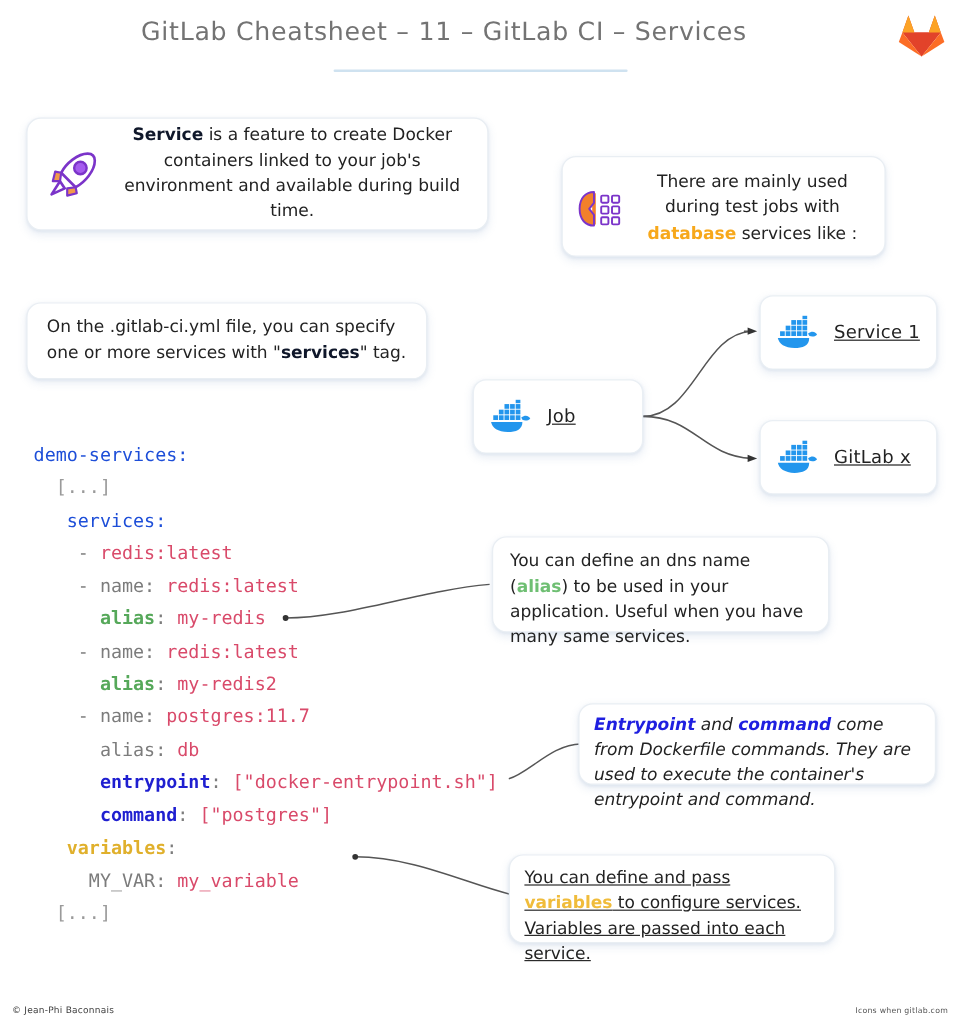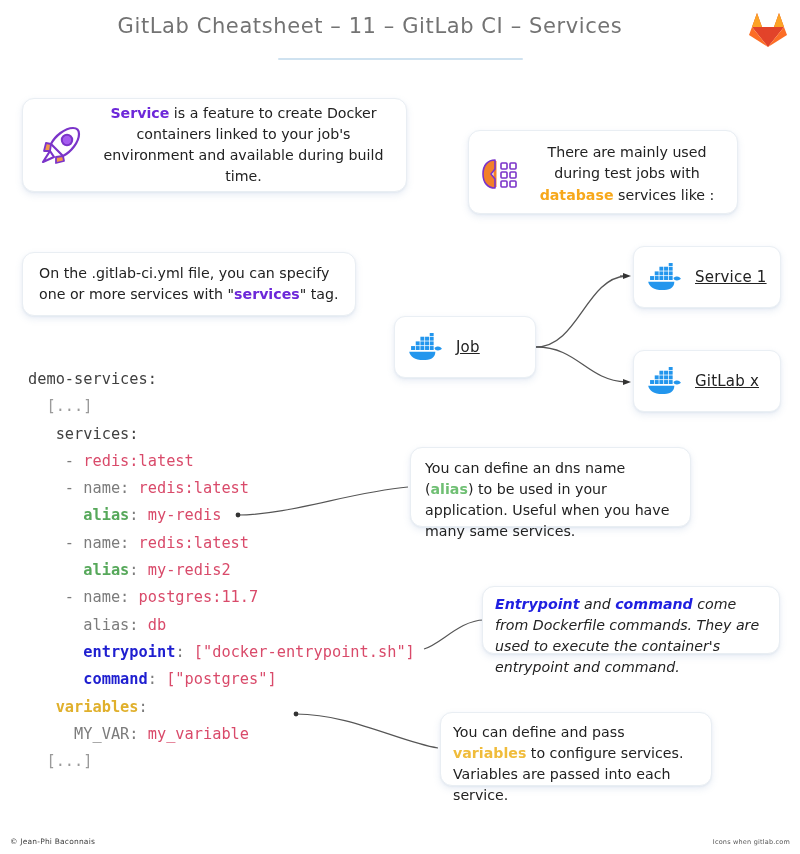--- a/index.html
+++ b/index.html
@@ -66,39 +66,39 @@
     height: 100%;
     box-sizing: border-box;
   }
   .card-text {
     font-size: 14.2px;
     line-height: 1.48;
     color: #222;
   }
   .ctr { text-align: center; }
 
-  .kw-purple { color: #6d28d9; font-weight: bold; }
+  .kw-purple { color: #0f172a; font-weight: bold; }
   .kw-orange { color: #f7a81b; font-weight: bold; }
   .kw-green  { color: #6fbf73; font-weight: bold; }
   .kw-blue   { color: #1f1fe0; font-weight: bold; }
   .kw-yellow { color: #f0bc3b; font-weight: bold; }
   .strong-line { font-weight: bold; }
 
   
   #card-service      { left: 22px;  top: 98px;  width: 385px; height: 94px; }
   #card-service .card-inner { padding: 6px 14px 6px 8px; }
   #card-testjobs     { left: 468px; top: 130px; width: 270px; height: 84px; }
   #card-testjobs .card-inner { padding: 4px 10px 0 6px; justify-content: space-between; }
   #card-ymlfile      { left: 22px;  top: 252px; width: 334px; height: 64px; }
   #card-ymlfile .card-inner { padding: 4px 16px; }
   #card-alias        { left: 410px; top: 447px; width: 281px; height: 80px; }
   #card-alias .card-inner { padding: 4px 14px; align-items: flex-start; padding-top: 10px;}
   #card-entrypoint   { left: 482px; top: 586px; width: 298px; height: 68px; font-style: italic; }
   #card-entrypoint .card-inner { padding: 4px 12px; align-items: flex-start; padding-top: 7px;}
-  #card-variables    { left: 440px; top: 712px; width: 272px; height: 74px; }
+  #card-variables    { left: 424px; top: 712px; width: 272px; height: 74px; text-decoration: underline; }
   #card-variables .card-inner { padding: 4px 12px; align-items: flex-start; padding-top: 9px;}
 
   
   .icon-slot {
     flex: 0 0 auto;
     display: block;
   }
   #rocket-icon  { width: 46px; height: 46px; margin-right: 10px; margin-left: 8px;}
   #services-icon{ width: 38px; height: 38px; margin-right: 8px; margin-left: 6px;}
 
@@ -142,21 +142,21 @@
   #code-block {
     position: absolute;
     left: 28px;
     top: 366px;
     font-family: "DejaVu Sans Mono", monospace;
     font-size: 15.3px;
     line-height: 27.3px;
     white-space: pre;
     color: #8a8a8a;
   }
-  .c-key   { color: #404040; }
+  .c-key   { color: #1d4ed8; }
   .c-dim   { color: #9a9a9a; }
   .c-str   { color: #d94a6a; }
   .c-alias { color: #56a85a; font-weight: bold; }
   .c-blue  { color: #1f1fd0; font-weight: bold; }
   .c-var   { color: #e0b02c; font-weight: bold; }
   .c-plain { color: #7c7c7c; }
 
   
   #connectors {
     position: absolute;

